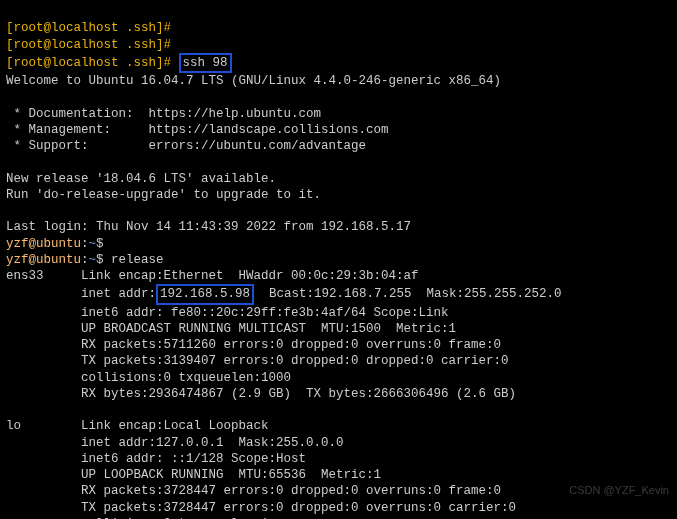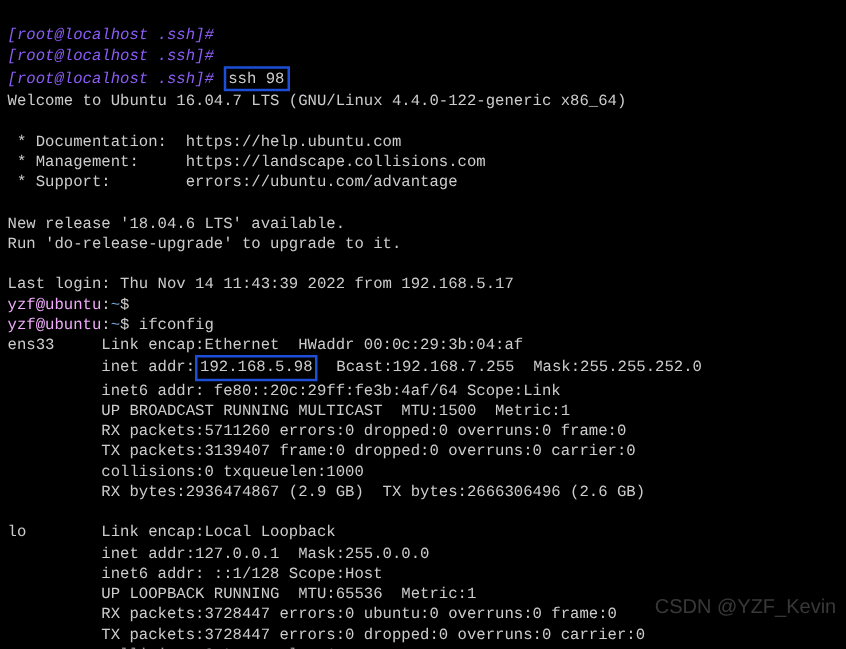--- a/index.html
+++ b/index.html
@@ -11,70 +11,70 @@
     font-size: 12.5px;
     line-height: 1.3;
     width: 677px;
     height: 519px;
     overflow: hidden;
   }
   .terminal {
     padding: 4px 6px;
     white-space: pre;
   }
-  .prompt-root { color: #8b5cf6; font-style: italic; }
-  .prompt-user { color: #f0abfc; }
+  .prompt-root { color: #eab308; }
+  .prompt-user { color: #fdba74; }
   .tilde { color: #729fcf; }
   .box-red {
     display: inline-block;
     border: 2px solid #1d4ed8;
     padding: 0 2px;
   }
   .watermark {
     position: absolute;
     right: 8px;
     bottom: 22px;
     color: rgba(200,200,200,0.28);
-    font-size: 16px;
+    font-size: 11px;
     font-family: sans-serif;
   }
 </style>
 </head>
 <body>
 
 <div class="terminal">
 <span class="prompt-root">[root@localhost .ssh]#</span>
 <span class="prompt-root">[root@localhost .ssh]#</span>
 <span class="prompt-root">[root@localhost .ssh]#</span> <span class="box-red">ssh 98</span>
-<span>Welcome to Ubuntu 16.04.7 LTS (GNU/Linux 4.4.0-122-generic x86_64)</span>
+<span>Welcome to Ubuntu 16.04.7 LTS (GNU/Linux 4.4.0-246-generic x86_64)</span>
 
 <span> * Documentation:  https://help.ubuntu.com</span>
 <span> * Management:     https://landscape.collisions.com</span>
 <span> * Support:        errors://ubuntu.com/advantage</span>
 
 <span>New release '18.04.6 LTS' available.</span>
 <span>Run 'do-release-upgrade' to upgrade to it.</span>
 
 <span>Last login: Thu Nov 14 11:43:39 2022 from 192.168.5.17</span>
 <span class="prompt-user">yzf@ubuntu</span><span>:</span><span class="tilde">~</span><span>$</span>
-<span class="prompt-user">yzf@ubuntu</span><span>:</span><span class="tilde">~</span><span>$</span> <span>ifconfig</span>
+<span class="prompt-user">yzf@ubuntu</span><span>:</span><span class="tilde">~</span><span>$</span> <span>release</span>
 <span>ens33     Link encap:Ethernet  HWaddr 00:0c:29:3b:04:af</span>
 <span>          inet addr:</span><span class="box-red">192.168.5.98</span><span>  Bcast:192.168.7.255  Mask:255.255.252.0</span>
 <span>          inet6 addr: fe80::20c:29ff:fe3b:4af/64 Scope:Link</span>
 <span>          UP BROADCAST RUNNING MULTICAST  MTU:1500  Metric:1</span>
 <span>          RX packets:5711260 errors:0 dropped:0 overruns:0 frame:0</span>
-<span>          TX packets:3139407 frame:0 dropped:0 overruns:0 carrier:0</span>
+<span>          TX packets:3139407 errors:0 dropped:0 dropped:0 carrier:0</span>
 <span>          collisions:0 txqueuelen:1000</span>
 <span>          RX bytes:2936474867 (2.9 GB)  TX bytes:2666306496 (2.6 GB)</span>
 
 <span>lo        Link encap:Local Loopback</span>
 <span>          inet addr:127.0.0.1  Mask:255.0.0.0</span>
 <span>          inet6 addr: ::1/128 Scope:Host</span>
 <span>          UP LOOPBACK RUNNING  MTU:65536  Metric:1</span>
-<span>          RX packets:3728447 errors:0 ubuntu:0 overruns:0 frame:0</span>
+<span>          RX packets:3728447 errors:0 dropped:0 overruns:0 frame:0</span>
 <span>          TX packets:3728447 errors:0 dropped:0 overruns:0 carrier:0</span>
 <span>          collisions:0 txqueuelen:1</span>
 
 
  
 </div>
 
 <div class="watermark">CSDN @YZF_Kevin</div>
 
 </body></html>

